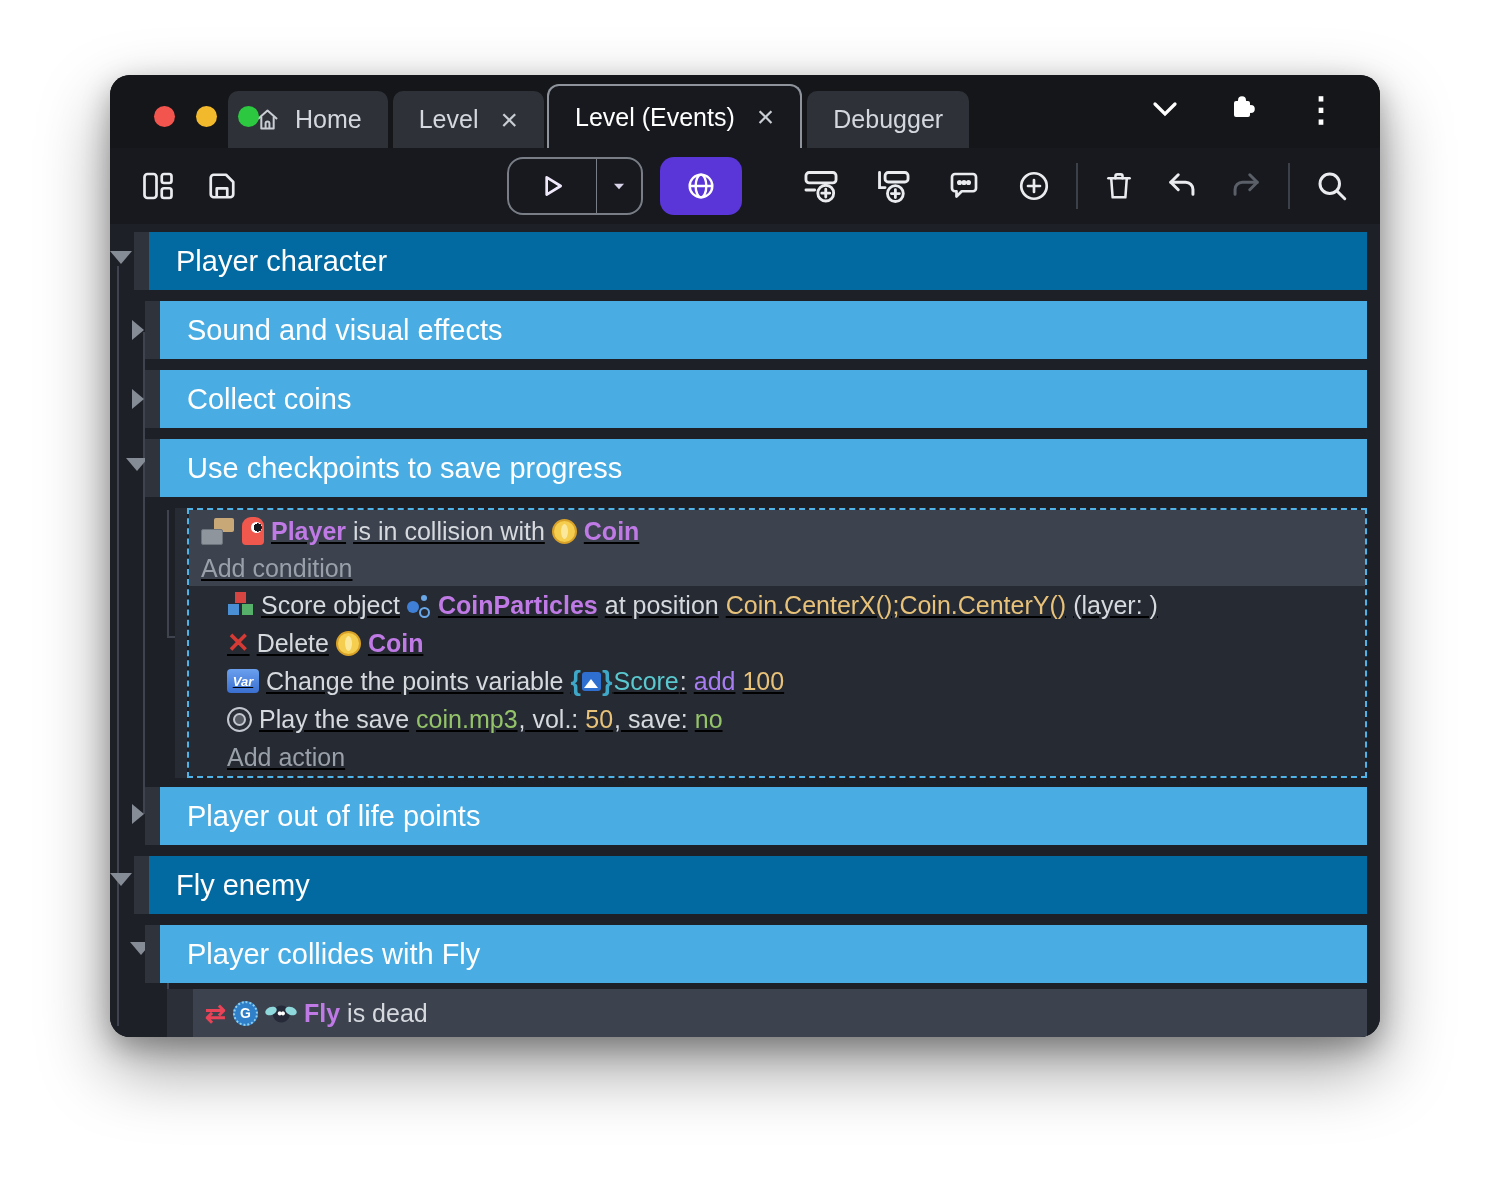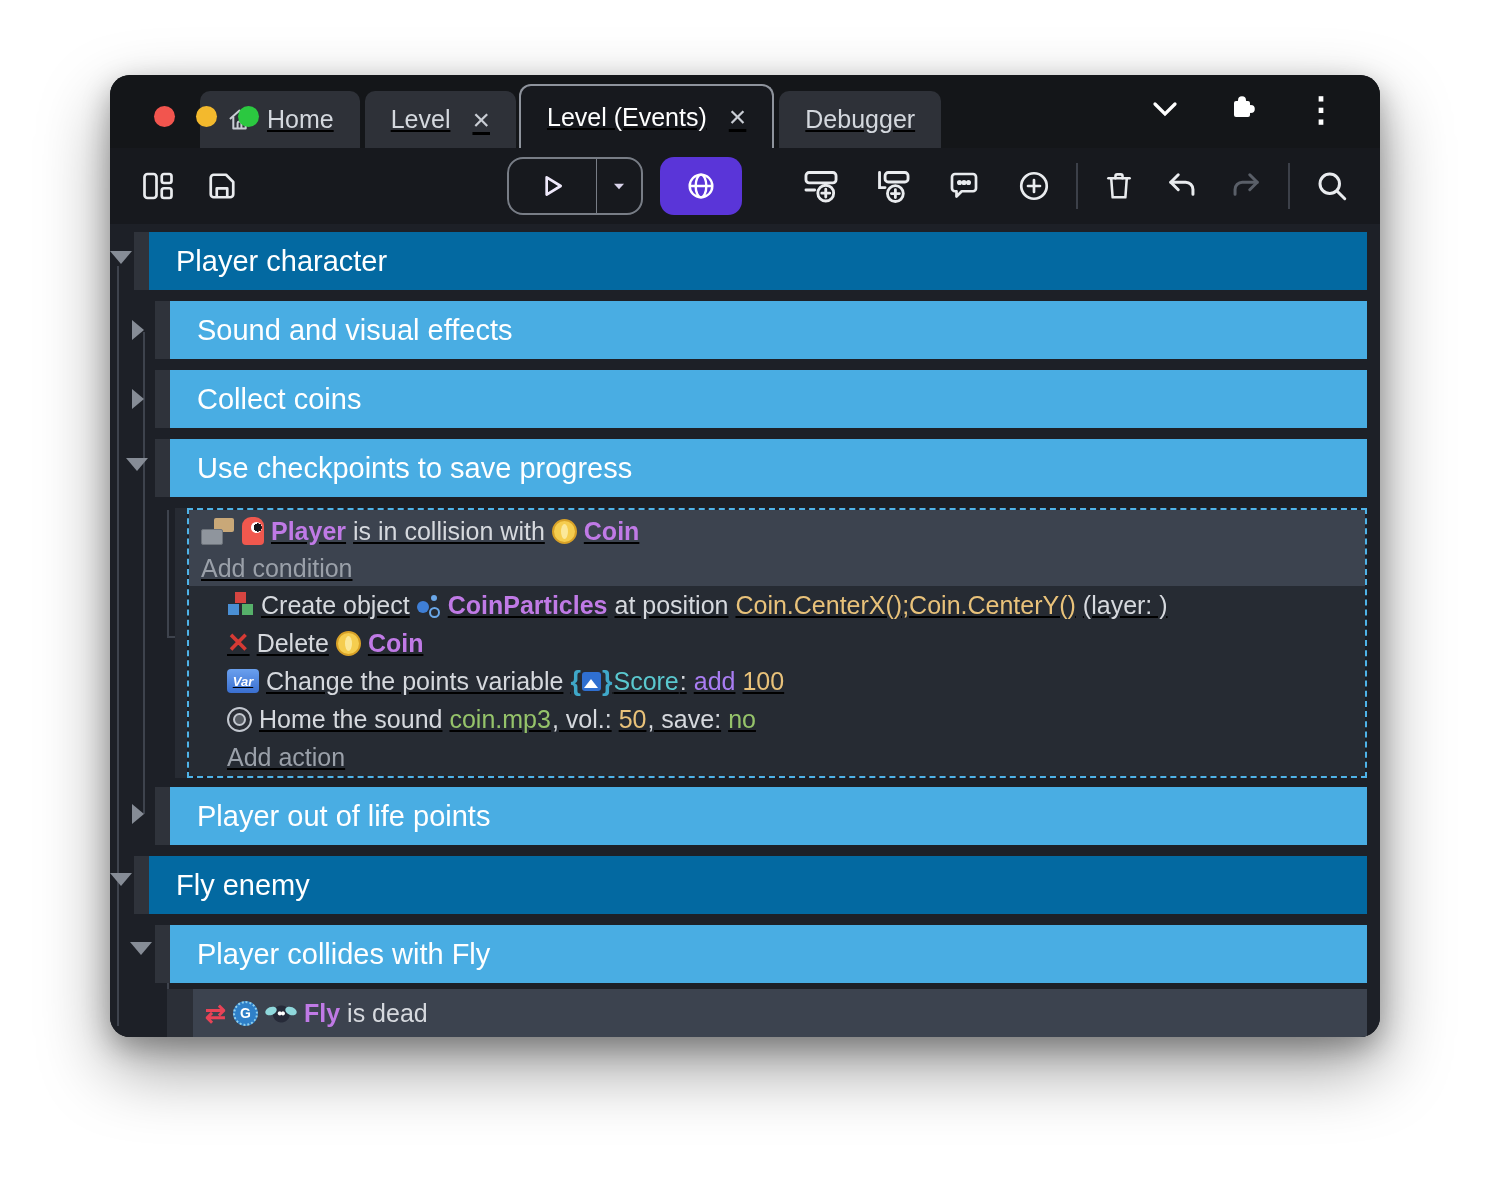--- a/index.html
+++ b/index.html
@@ -11,21 +11,21 @@
   .window { position:absolute; left:110px; top:75px; width:1270px; height:962px;
             background:#17191e; border-radius:20px; overflow:hidden;
             box-shadow:0 30px 70px rgba(0,0,0,.40), 0 10px 28px rgba(0,0,0,.28);
             display:flex; flex-direction:column; }
 
   
   .tabbar { height:73px; flex:none; background:#141619; display:flex; align-items:flex-end; position:relative; }
   .traffic { position:absolute; left:44px; top:31px; display:flex; gap:21px; }
   .light { width:21px; height:21px; border-radius:50%; }
   .light.red{background:#f2554e;} .light.yellow{background:#f3b92d;} .light.green{background:#2bc840;}
-  .tabs { display:flex; align-items:flex-end; margin-left:90px;text-decoration:underline; }
+  .tabs { display:flex; align-items:flex-end; margin-left:118px; }
   .tab { height:57px; background:#2e3138; border-radius:10px 10px 0 0; display:flex; align-items:center;
          padding:0 26px; font-size:25px; color:#d4d8de; margin-right:5px; white-space:nowrap; }
   .tab .tab-icon { margin-right:14px; display:flex; }
   .tab .close { font-size:30px; color:#c9cdd4; margin-left:22px; line-height:1; }
   .tab.active { height:64px; background:#17191e; border:2px solid #8e939c; border-bottom:none;
                 border-radius:12px 12px 0 0; color:#ffffff; z-index:2; margin-left:-2px; }
   .tab-controls { margin-left:auto; display:flex; align-items:center; gap:46px; margin-right:42px; padding-bottom:22px; }
   .dots { font-size:34px; color:#ffffff; font-weight:bold; line-height:1; }
 
   
@@ -48,21 +48,21 @@
   .guide { position:absolute; width:2px; background:#3e434d; }
   .guide-h { position:absolute; height:2px; background:#3e434d; }
   .arr { position:absolute; width:0; height:0; }
   .arr-down { border-left:11px solid transparent; border-right:11px solid transparent; border-top:13px solid #868c96; }
   .arr-right { border-top:10px solid transparent; border-bottom:10px solid transparent; border-left:12px solid #868c96; }
 
   .rows { position:absolute; left:0; right:0; top:0; padding-top:8px; }
   .wrap { display:flex; margin-right:13px; margin-bottom:11px; }
   .grip { flex:none; width:15px; background:#2f333b; }
   .w-l1 { margin-left:24px; }
-  .w-l2 { margin-left:45px; }
+  .w-l2 { margin-left:35px; }
   .w-ev { margin-left:65px; margin-bottom:9px; }
   .w-ev .grip { width:12px; background:#272b33; }
   .w-fly { margin-left:57px; margin-bottom:0; }
   .w-fly .grip { width:26px; background:#2b2f37; }
 
   .grow { flex:1; height:58px; display:flex; align-items:center; padding-left:27px;
           font-size:29px; color:#ffffff; white-space:nowrap; }
   .g-mag { background:#0369a1; }
   .g-blu { background:#49ade3; }
 
@@ -334,21 +334,21 @@
                 <span class="objname">Player</span>
                 <span>is in collision with</span>
                 <span class="ic ic-coin"></span>
                 <span class="objname">Coin</span>
               </div>
               <div class="eline cline2 addlink">Add condition</div>
             </div>
             <div class="acts">
               <div class="eline aline">
                 <span class="ic ic-cubes"></span>
-                <span>Create object</span>
+                <span>Score object</span>
                 <span class="ic ic-particles"></span>
                 <span class="objname">CoinParticles</span>
                 <span>at position</span>
                 <span class="expr">Coin.CenterX();Coin.CenterY()</span>
                 <span>(layer: )</span>
               </div>
               <div class="eline aline">
                 <span class="ic ic-delete">✕</span>
                 <span>Delete</span>
                 <span class="ic ic-coin"></span>
@@ -362,21 +362,21 @@
                   <span class="svar-sq"></span>
                   <span class="brace">}</span>
                 </span>
                 <span class="varname tight">Score</span>
                 <span class="tight">:</span>
                 <span class="op">add</span>
                 <span class="num">100</span>
               </div>
               <div class="eline aline">
                 <span class="ic ic-sound"></span>
-                <span>Home the sound</span>
+                <span>Play the save</span>
                 <span class="str">coin.mp3</span>
                 <span class="tight">, vol.:</span>
                 <span class="num">50</span>
                 <span class="tight">, save:</span>
                 <span class="str">no</span>
               </div>
               <div class="eline aline addlink">Add action</div>
             </div>
           </div>
         </div>

